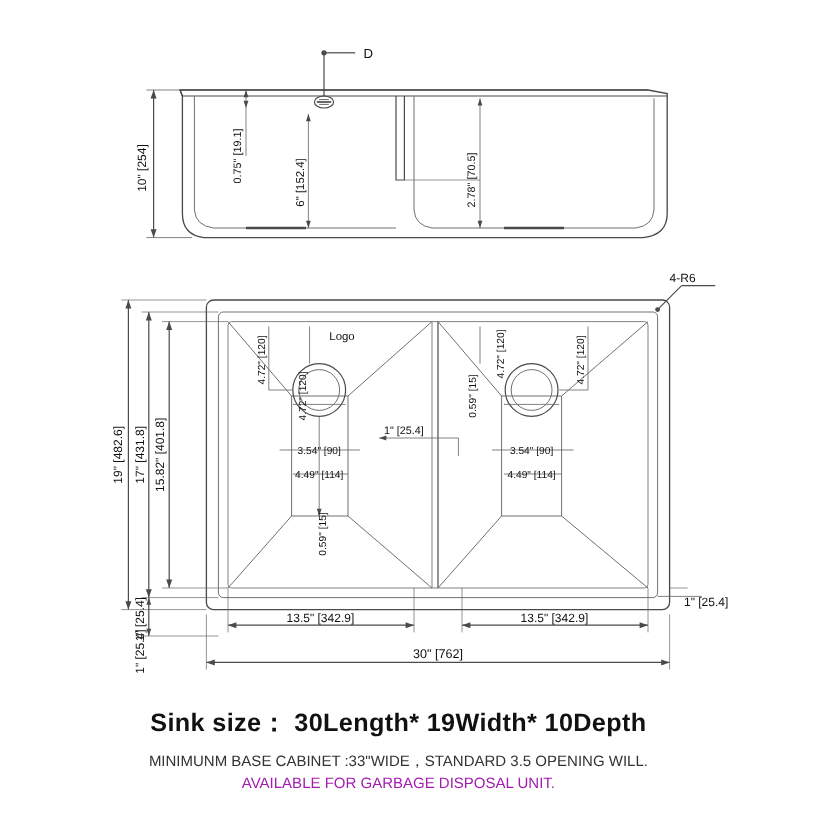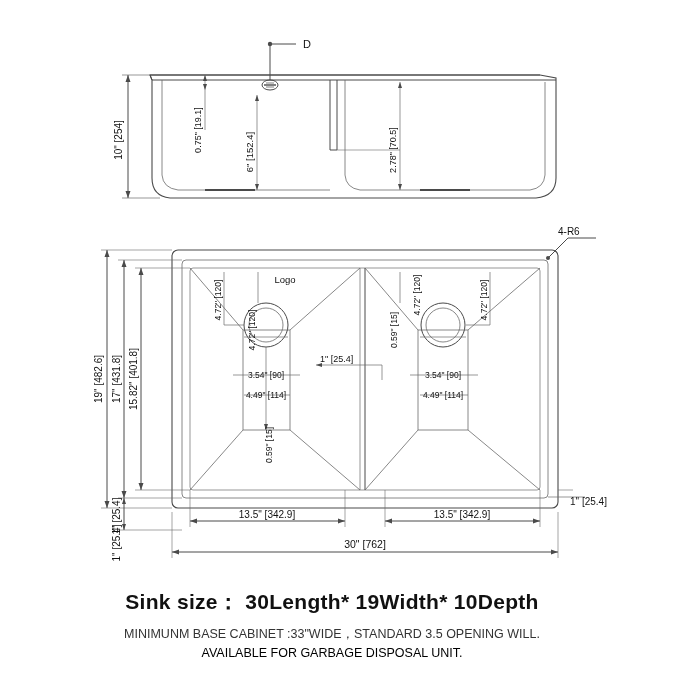--- a/index.html
+++ b/index.html
@@ -40,21 +40,21 @@
     color: #111;
   }
   .cap-sub1 {
     top: 626px;
     font-size: 12.5px;
     color: #333;
   }
   .cap-sub2 {
     top: 646px;
     font-size: 12.5px;
-    color: #000000;
+    color: #a21caf;
   }
 </style>
 </head>
 <body>
 
 <div id="root">
 
   <svg id="drawing" viewBox="0 0 700 700">
     <g fill="none" stroke="#4a4a4a" stroke-width="1">
 

